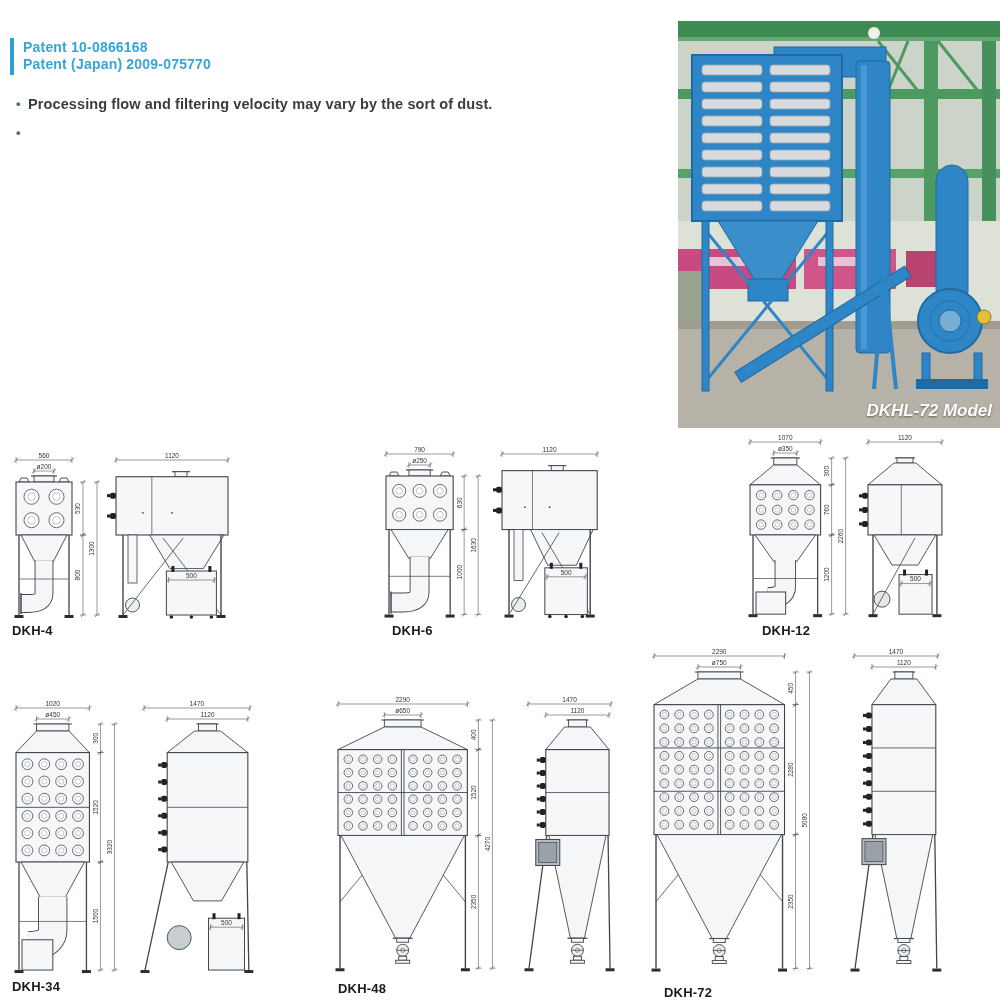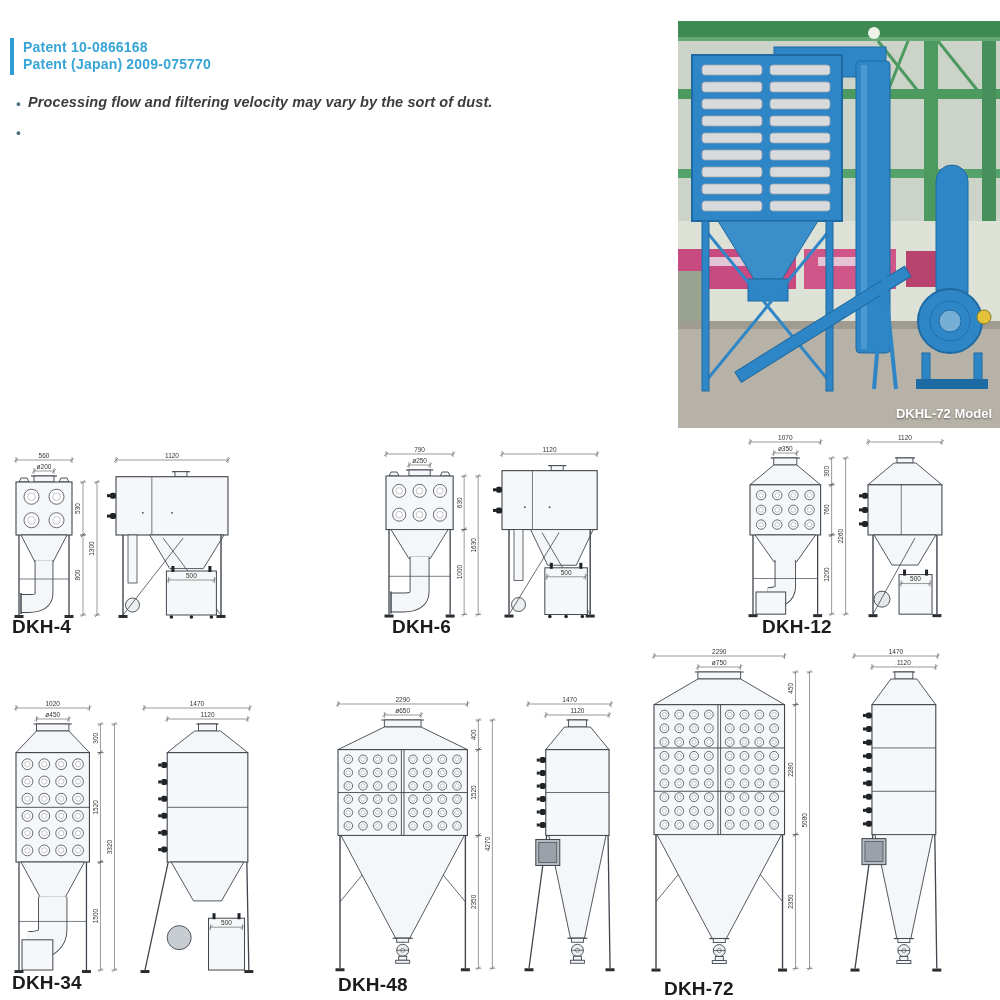--- a/index.html
+++ b/index.html
@@ -3,33 +3,33 @@
 <meta charset="utf-8">
 <style>
   html,body{margin:0;padding:0;background:#fff;}
   .page{position:relative;width:1000px;height:1000px;background:#ffffff;overflow:hidden;
         font-family:"Liberation Sans",sans-serif;}
   
   .patent-block{position:absolute;left:10px;top:38px;border-left:4px solid #2e9fd4;
     padding:1px 0 2px 9px;color:#38a5d6;font-size:14px;line-height:17px;font-weight:bold;letter-spacing:.2px;}
   
   .bullets{position:absolute;left:16px;top:94px;width:600px;list-style:none;margin:0;padding:0;}
-  .bullets li{display:flex;align-items:flex-start;margin:0 0 10px 0;font-size:14.5px;
-    color:#3c3c3e;font-weight:600;letter-spacing:.1px;font-style:italic;}
+  .bullets li{display:flex;align-items:center;margin:0 0 10px 0;font-size:14.5px;
+    color:#3c3c3e;font-weight:600;letter-spacing:.1px;}
   .dot{display:inline-block;width:12px;color:#4a6f7e;font-size:13px;line-height:19px;}
   .dot::before{content:"•";}
   
   .photo{position:absolute;left:678px;top:21px;width:322px;height:407px;overflow:hidden;}
   .photo svg{display:block;}
-  .photo-caption{position:absolute;right:8px;bottom:7px;color:#ffffff;font-size:13px;
-    font-weight:bold;text-shadow:0 1px 2px rgba(0,0,0,.45);}
+  .photo-caption{position:absolute;right:8px;bottom:7px;color:#ffffff;font-size:17px;
+    font-weight:bold;text-shadow:0 1px 2px rgba(0,0,0,.45);font-style:italic;}
   
   .dwg{position:absolute;}
   .dwg svg{display:block;font-family:"Liberation Sans",sans-serif;}
-  .dwg-label{position:absolute;left:4px;bottom:0;font-size:19px;font-weight:bold;
+  .dwg-label{position:absolute;left:4px;bottom:0;font-size:13px;font-weight:bold;
     color:#1c1c1e;letter-spacing:.2px;}
 </style>
 </head>
 <body>
 
 <div class="page">
 
   <div class="patent-block">
     <div>Patent 10-0866168</div>
     <div>Patent (Japan) 2009-075770</div>

